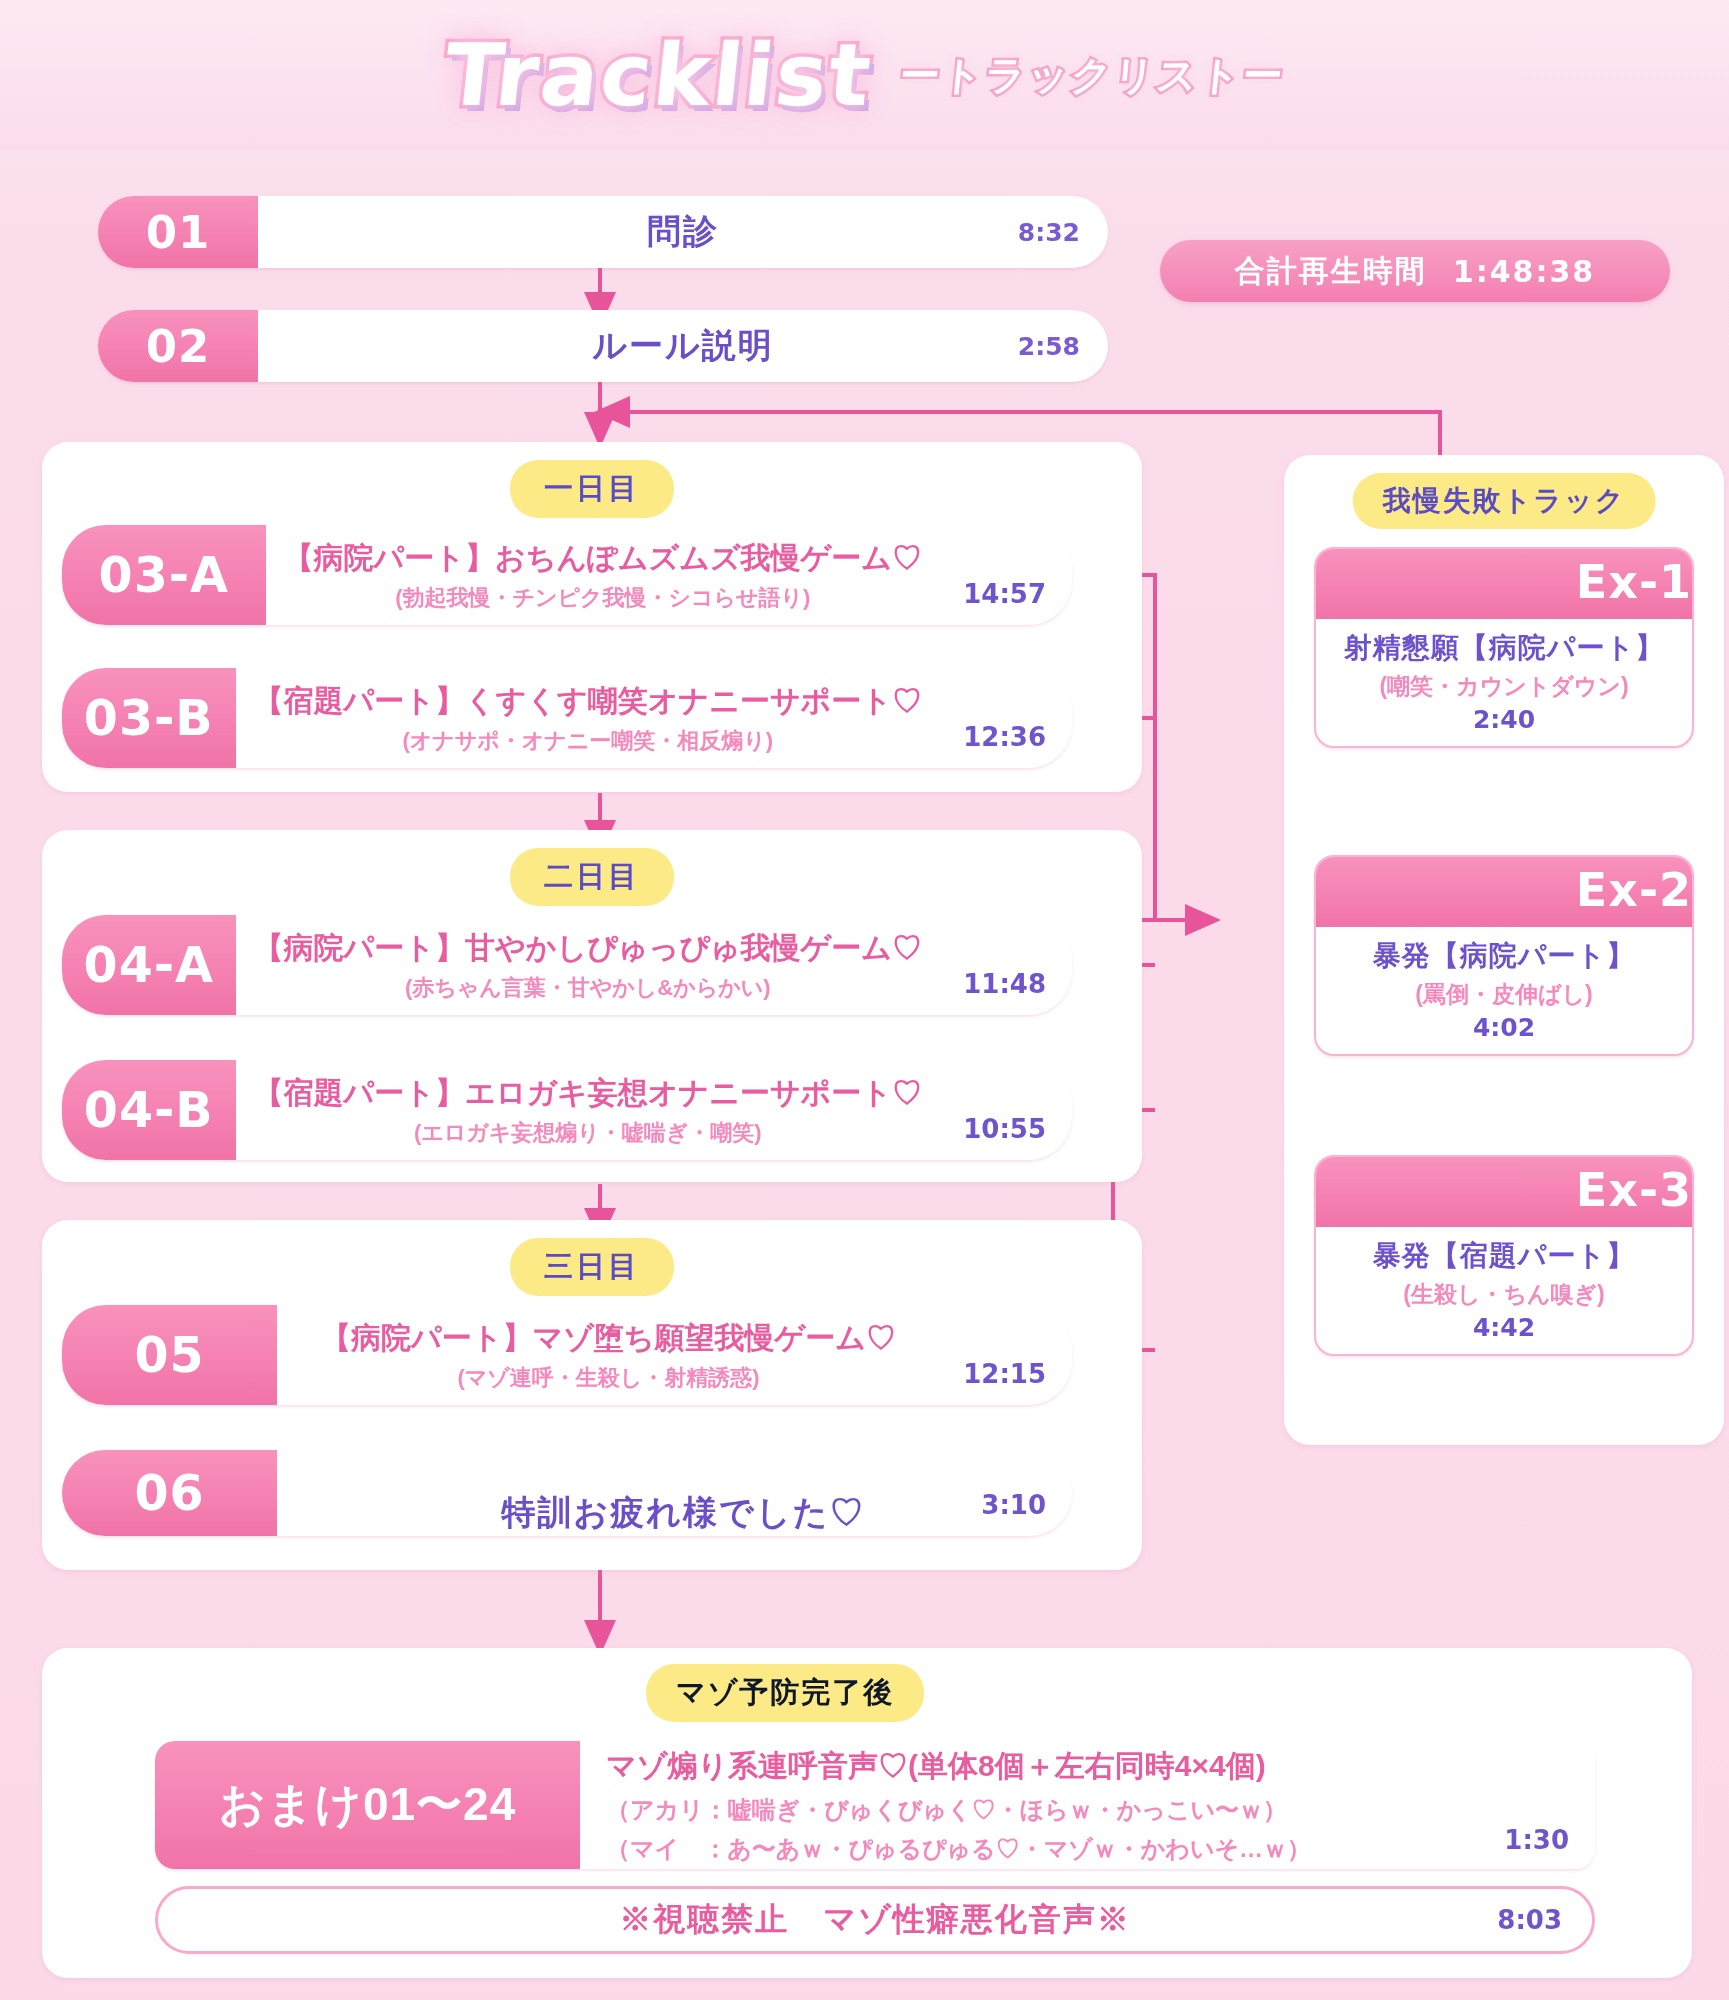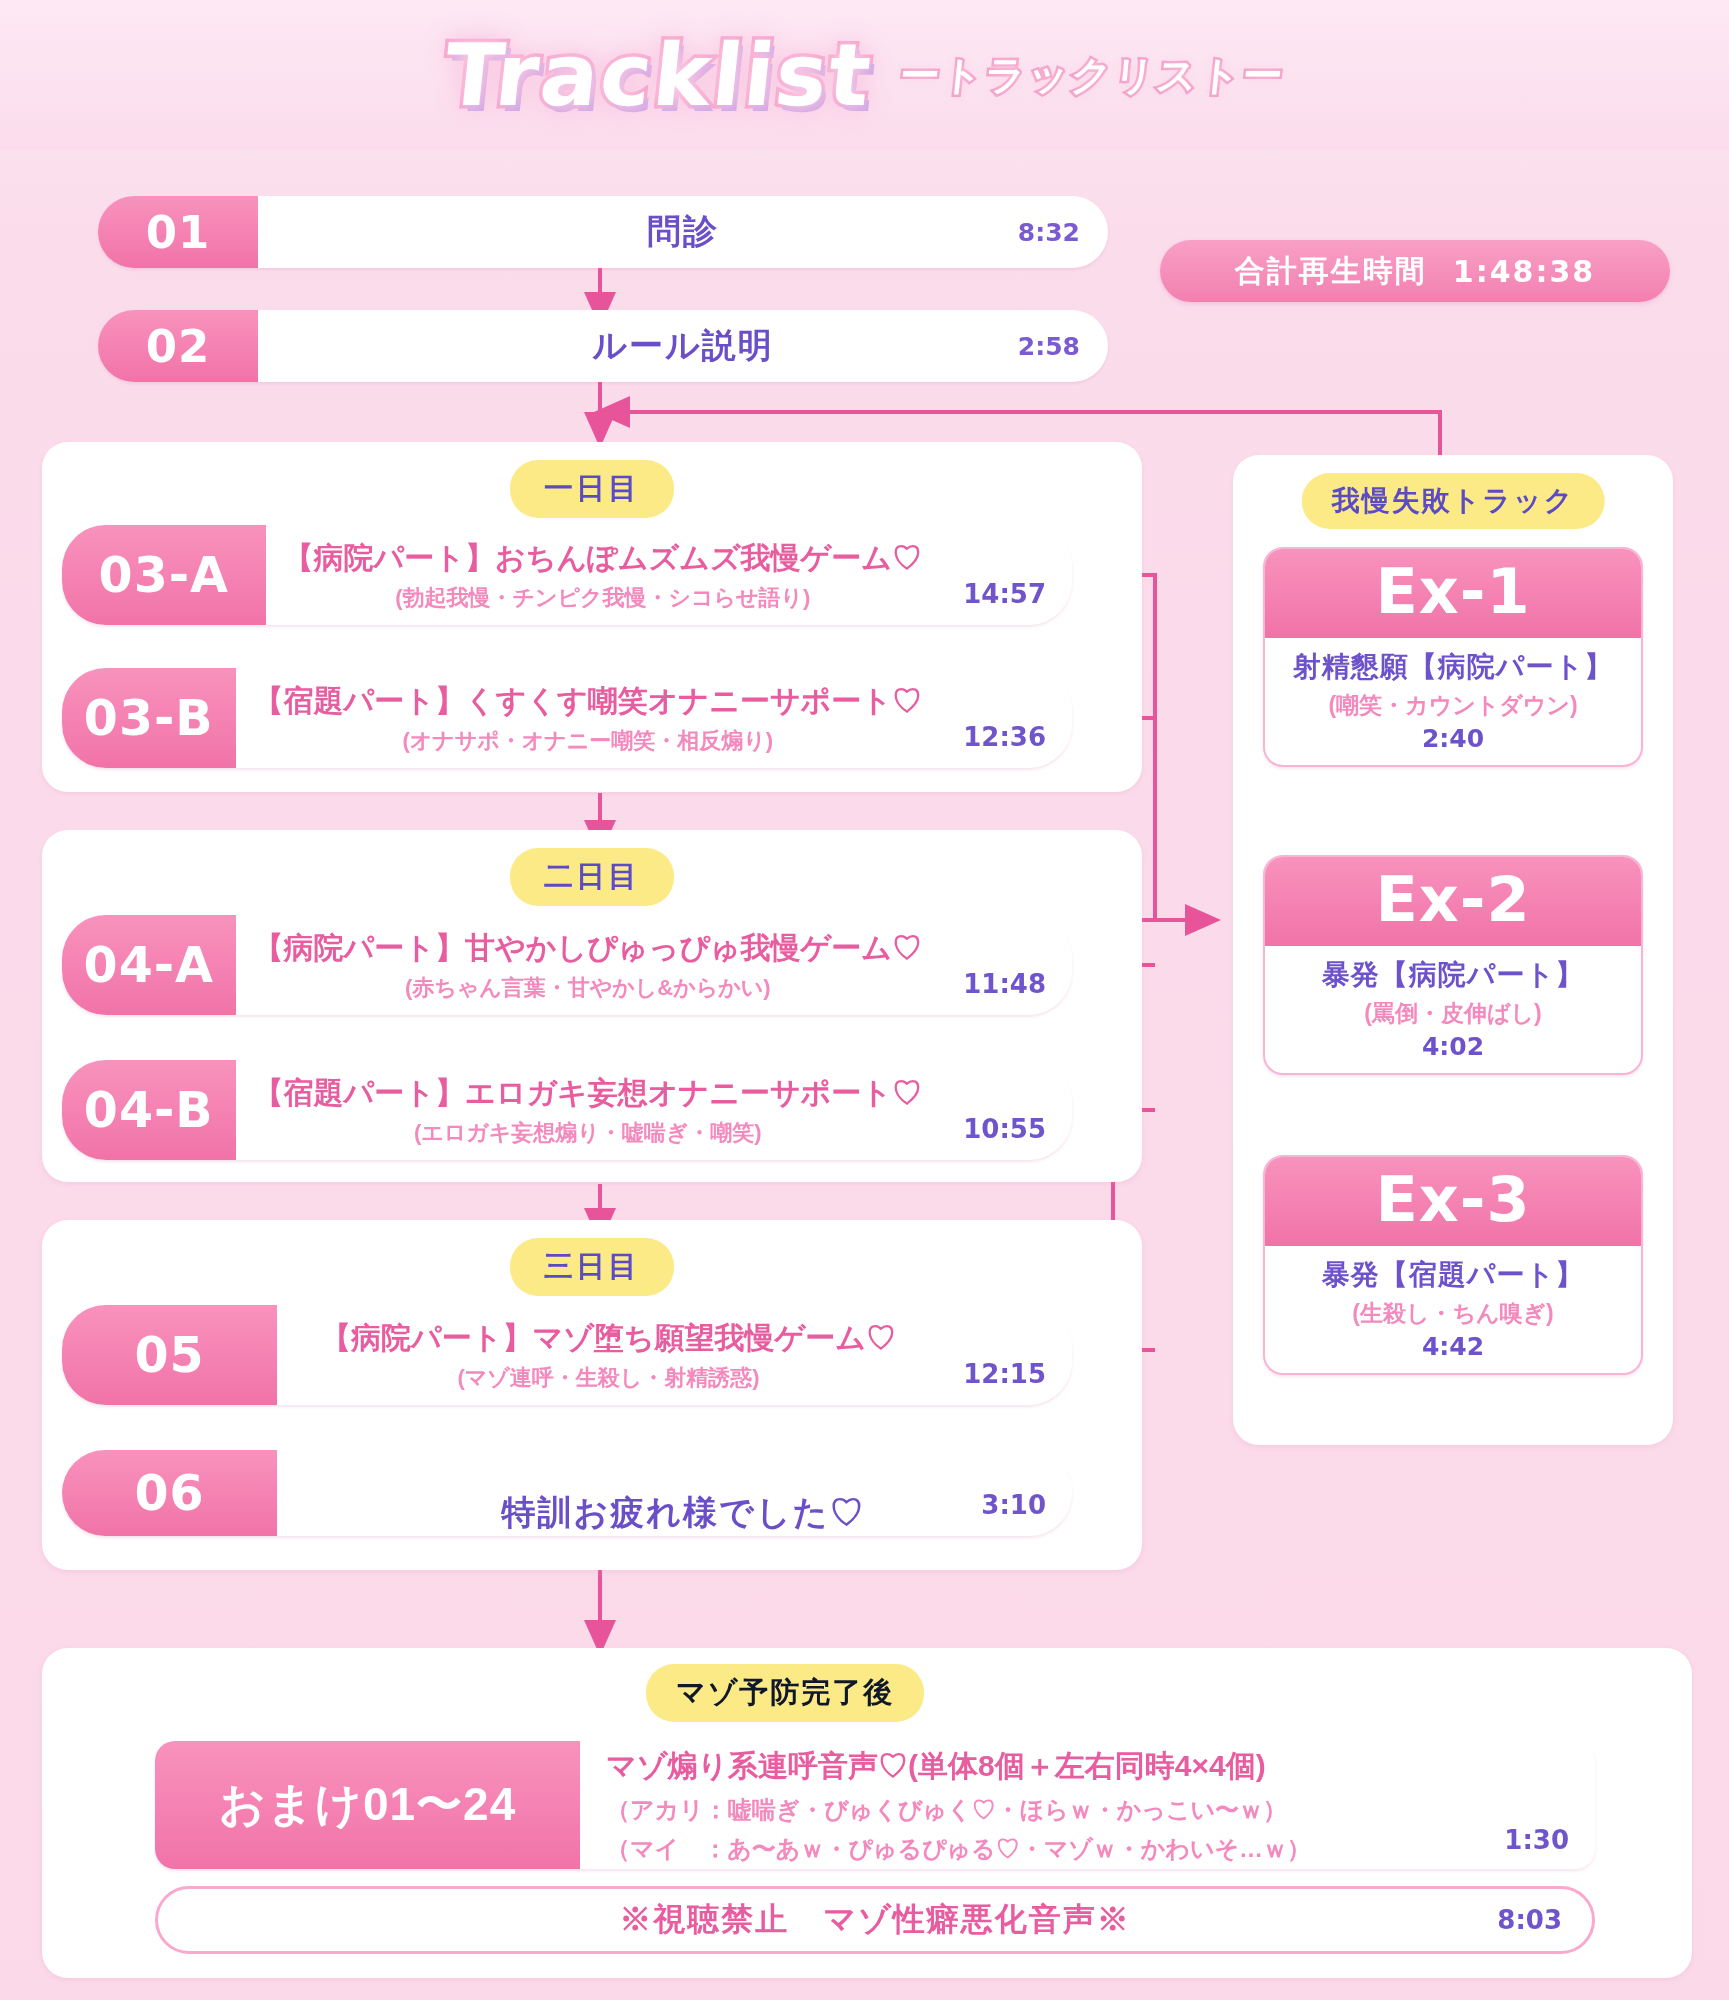--- a/index.html
+++ b/index.html
@@ -170,21 +170,21 @@
     color:#6f54cc;
     font-family:"DejaVu Sans",sans-serif;
   }
 
   
   .track.one .pill-body { justify-content:center; }
 
   
   .ex-box {
     position:absolute;
-    left: 1233px;
+    left: 1284px;
     top: 455px;
     width: 440px;
     height: 990px;
     background:#ffffff;
     border-radius: 26px;
     box-shadow: 0 2px 5px rgba(215,140,180,.18);
   }
   .ex-label {
     position:absolute;
     left:50%; transform: translateX(-50%);
@@ -206,22 +206,22 @@
     overflow:hidden;
     border: 2px solid #f8b4d4;
     background:#fff;
     box-shadow: 0 2px 3px rgba(213,120,170,.18);
   }
   .ex-head {
     background: linear-gradient(180deg,#f892bd 0%,#f173a8 100%);
     color:#fff;
     font-family:"DejaVu Sans",sans-serif;
     font-weight:bold;
-    font-size: 62px;
-    text-align:center;
+    font-size: 46px;
+    text-align:right;
     padding: 6px 0 10px;
     letter-spacing:1px;
   }
   .ex-body { padding: 10px 6px 12px; text-align:center; }
   .ex-t1 { font-size:28px; font-weight:bold; color:#6d52cb; letter-spacing:1px; }
   .ex-t2 { font-size:23px; font-weight:bold; color:#f489bd; margin-top:4px; }
   .ex-t3 { font-size:25px; font-weight:bold; color:#6d52cb; margin-top:3px; font-family:"DejaVu Sans",sans-serif;}
 
   
   .bonus {

